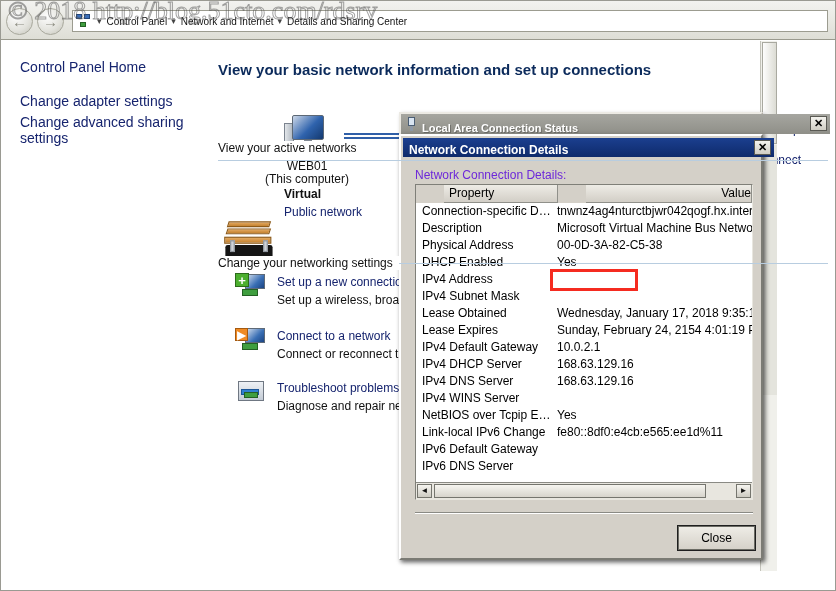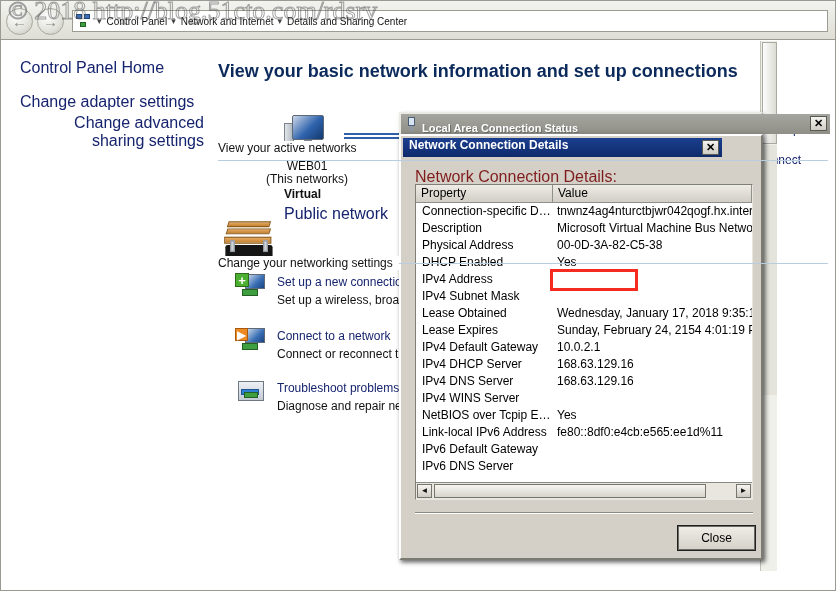--- a/index.html
+++ b/index.html
@@ -84,40 +84,39 @@
 
   
   #left-pane {
     position: absolute;
     left: 0; top: 41px;
     width: 204px; height: 530px;
     background: #ffffff;
   }
   .side-link {
     color: #16246e;
-    font-size: 16px;
+    font-size: 14px;
     display: block;
     padding: 1px 0;
-    text-align: right;
   }
   #sidelink-home { position: absolute; left: 20px; top: 17px; }
   #sidelink-adapter { position: absolute; left: 20px; top: 51px; }
   #sidelink-advanced { position: absolute; left: 20px; top: 72px; }
 
   #right-pane {
     position: absolute;
     left: 205px; top: 41px;
     width: 631px; height: 530px;
     background: #ffffff;
     overflow: hidden;
   }
   #heading-main {
     position: absolute;
     left: 13px; top: 20px;
-    font-size: 18px; font-weight: bold; color: #0b2a5b;
+    font-size: 15px; font-weight: bold; color: #0b2a5b;
   }
   #see-full-map {
     position: absolute;
     left: 528px; top: 81px;
     font-size: 12px; color: #16246e;
   }
 
   
   #pc-icon {
     position: absolute; left: 79px; top: 74px;
@@ -232,21 +231,21 @@
   #rule-active { top: 119px; }
   #head-settings { top: 215px; }
   #rule-settings { top: 222px; }
 
   #active-net-name {
     position: absolute; left: 79px; top: 146px;
     font-size: 12px; font-weight: bold; color: #111;
   }
   #active-net-type {
     position: absolute; left: 79px; top: 164px;
-    font-size: 16px; color: #16246e;
+    font-size: 12px; color: #16246e;
   }
   #disconnect-link {
     position: absolute; left: 560px; top: 112px;
     font-size: 12px; color: #16246e;
   }
 
   
   .setting-row { position: absolute; left: 30px; width: 430px; }
   #setting-new { top: 234px; }
   #setting-connect { top: 288px; }
@@ -368,41 +367,41 @@
     width: 364px; height: 426px;
     background: #d4d0c8;
     border: 2px solid #ffffff;
     border-right-color: #7b7b74;
     border-bottom-color: #7b7b74;
     box-shadow: 2px 2px 5px rgba(0,0,0,.4);
     box-sizing: border-box;
   }
   #details-titlebar {
     position: absolute; left: 2px; top: 2px;
-    width: 319px; height: 19px;
+    width: 371px; height: 19px;
     background: linear-gradient(to bottom,#1b3f8f,#0e2a6b);
-    display: flex; align-items: flex-start;
+    display: flex; align-items: flex-end;
     box-sizing: border-box;
   }
   #details-title-text {
     color: #ffffff; font-size: 12px; font-weight: bold;
     margin-left: 6px;
   }
   #details-close-button {
     position: absolute; right: 3px; top: 2px;
     width: 17px; height: 15px;
     background: linear-gradient(to bottom,#f4f3ee,#cfcdc4);
     border: 1px solid #5a5a54;
     box-sizing: border-box;
     font-size: 11px; font-weight: bold; color: #000;
     line-height: 13px; text-align: center;
   }
   #details-subtitle {
     position: absolute; left: 14px; top: 32px;
-    font-size: 16px; color: #7f1d1d;
+    font-size: 12px; color: #6d28d9;
   }
   #details-table-frame {
     position: absolute;
     left: 14px; top: 48px;
     width: 338px; height: 316px;
     background: #ffffff;
     border: 1px solid #7f7f78;
     border-right-color: #e8e6df;
     border-bottom-color: #e8e6df;
     box-sizing: border-box;
@@ -417,24 +416,24 @@
   }
   .th {
     height: 18px;
     background: linear-gradient(to bottom,#eeece6,#d2cec6);
     border-right: 1px solid #90908a;
     border-bottom: 1px solid #90908a;
     box-sizing: border-box;
     font-size: 12px; color: #000;
     padding-left: 5px;
     line-height: 17px;
-    overflow: hidden; white-space: nowrap;
+    overflow: hidden; white-space: nowrap; margin-left: 28px;
   }
   #th-property { width: 137px; }
-  #th-value { width: 199px; }
+  #th-value { width: 199px; text-align: right; }
   #details-rows {
     position: absolute; left: 0; top: 18px;
     width: 336px; height: 280px;
     overflow: hidden;
   }
   .row {
     height: 17px;
     display: flex;
     font-size: 12px; color: #000;
     line-height: 17px;
@@ -557,21 +556,21 @@
     <div id="heading-main">View your basic network information and set up connections</div>
     <a id="see-full-map">See full map</a>
 
     <div id="pc-icon">
       <div class="monitor-tower"></div>
       <div class="monitor-body"></div>
       <div class="monitor-neck"></div>
       <div class="monitor-base"></div>
     </div>
     <div id="pc-label">WEB01</div>
-    <div id="pc-sublabel">(This networks)</div>
+    <div id="pc-sublabel">(This computer)</div>
 
     <div class="link-line" id="link-line-1">
         <span></span>
         <span></span>
       </div>
 
     <div class="bench" id="net-bench-map">
       <div class="shadow"></div>
       <div class="slat b1"></div>
         <div class="slat b2"></div>
@@ -716,21 +715,21 @@
           </div>
           <div class="row">
             <div class="cell-prop">IPv4 WINS Server</div>
             <div class="cell-val"></div>
           </div>
           <div class="row">
             <div class="cell-prop">NetBIOS over Tcpip En...</div>
             <div class="cell-val">Yes</div>
           </div>
           <div class="row">
-            <div class="cell-prop">Link-local IPv6 Address</div>
+            <div class="cell-prop">Link-local IPv6 Change</div>
             <div class="cell-val">fe80::8df0:e4cb:e565:ee1d%11</div>
           </div>
           <div class="row">
             <div class="cell-prop">IPv6 Default Gateway</div>
             <div class="cell-val"></div>
           </div>
           <div class="row">
             <div class="cell-prop">IPv6 DNS Server</div>
             <div class="cell-val"></div>
           </div>

